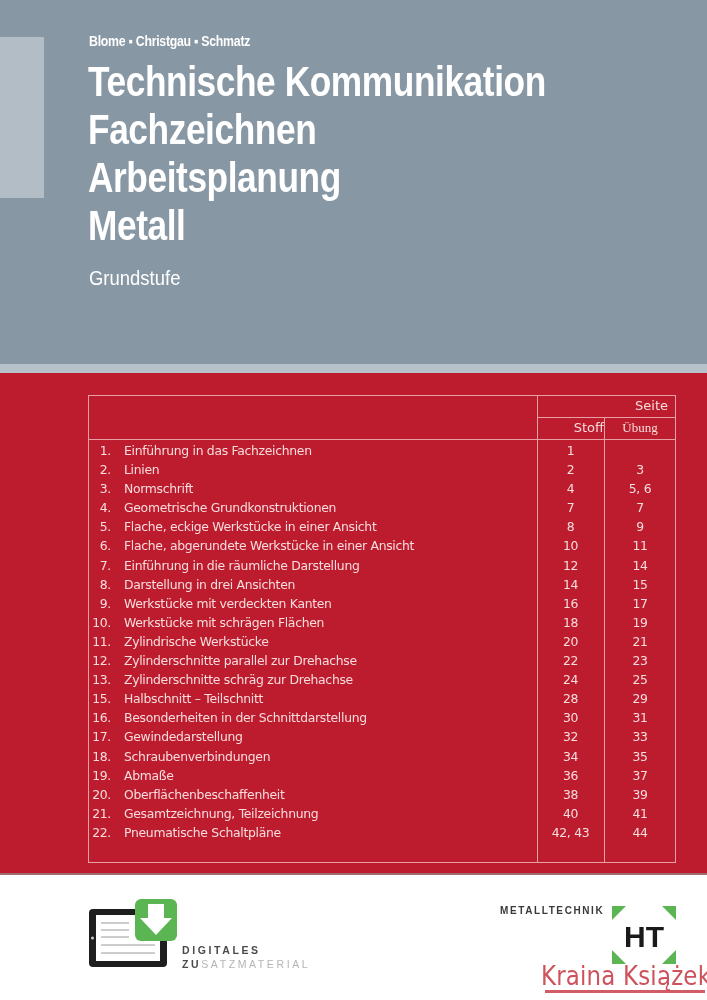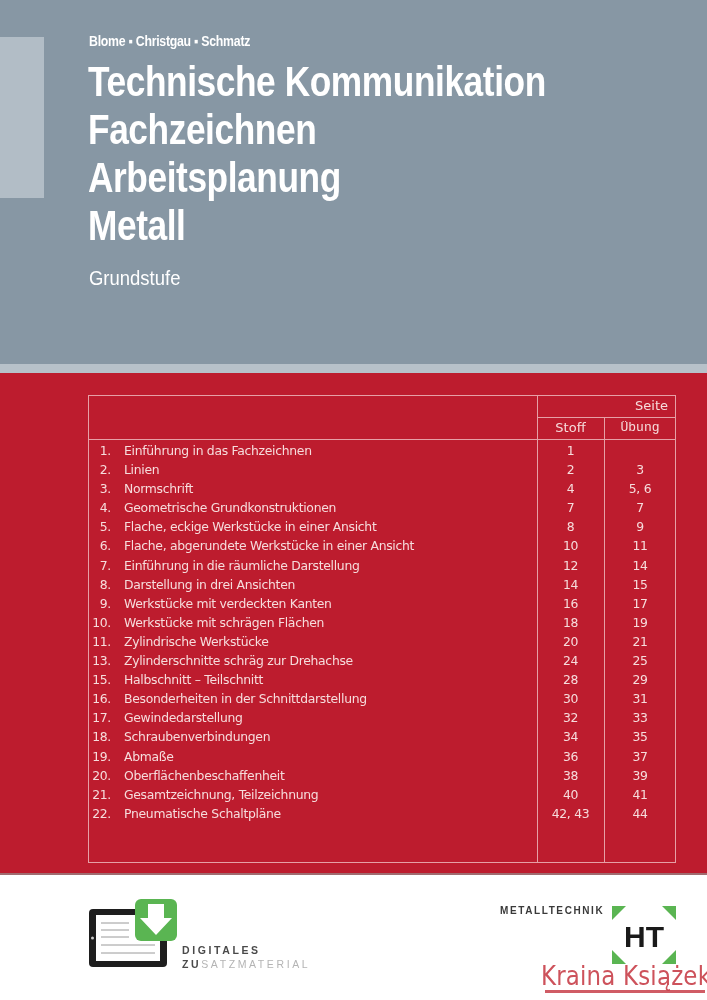--- a/index.html
+++ b/index.html
@@ -18,22 +18,22 @@
     .red { position: absolute; left: 0; top: 373px; width: 707px; height: 502px; background: #bd1c2e; border-bottom: 2px solid #a06c70; }
 
     .toc { position: absolute; left: 88px; top: 395px; width: 588px; height: 468px; border: 1px solid #e6a0a6; }
     .col-line { position: absolute; top: 0; bottom: 0; width: 1px; background: #e6a0a6; }
     .col-line.c1 { left: 448px; }
     .col-line.c2 { left: 515px; top: 21px; }
     .hline { position: absolute; height: 1px; background: #e6a0a6; }
     .hline.h1 { left: 448px; right: 0; top: 21px; }
     .hline.h2 { left: 0; right: 0; top: 43px; }
     .head-seite { position: absolute; left: 448px; width: 139px; top: 2px; text-align: center; color: #f6dcdc; font-size: 13px; font-family: "DejaVu Sans", sans-serif; margin-left: 45px; }
-    .head-stoff { position: absolute; left: 448px; width: 67px; top: 24px; text-align: center; color: #f6dcdc; font-size: 13px; font-family: "DejaVu Sans", sans-serif; }
-    .head-uebung { position: absolute; left: 515px; width: 72px; top: 24px; text-align: center; color: #f6dcdc; font-size: 13px; font-family: Liberation Mono, monospace; }
+    .head-stoff { position: absolute; left: 448px; width: 67px; top: 24px; text-align: right; color: #f6dcdc; font-size: 13px; font-family: "DejaVu Sans", sans-serif; }
+    .head-uebung { position: absolute; left: 515px; width: 72px; top: 24px; text-align: center; color: #f6dcdc; font-size: 13px; font-family: Liberation Serif, serif; }
 
     .rows { position: absolute; left: 0; top: 46px; width: 587px; }
     .row { position: relative; height: 19.1px; color: #f6dcdc; font-size: 12.4px; font-family: "DejaVu Sans", sans-serif; letter-spacing: -0.3px; }
     .row .num { position: absolute; right: 565px; top: 1px; text-align: right; }
     .row .label { position: absolute; left: 35px; top: 1px; white-space: nowrap; }
     .row .stoff { position: absolute; left: 448px; width: 67px; top: 1px; text-align: center; }
     .row .uebung { position: absolute; left: 515px; width: 72px; top: 1px; text-align: center; }
 
     .dz-logo { position: absolute; left: 87px; top: 899px; }
     .dz-text { position: absolute; left: 182px; top: 943px; font-size: 10.5px; font-weight: bold; letter-spacing: 2.6px; line-height: 14px; }
@@ -132,20 +132,26 @@
         <span class="num">10.</span>
         <span class="label">Werkstücke mit schrägen Flächen</span>
         <span class="stoff">18</span>
         <span class="uebung">19</span>
       </div>
       <div class="row">
         <span class="num">11.</span>
         <span class="label">Zylindrische Werkstücke</span>
         <span class="stoff">20</span>
         <span class="uebung">21</span>
+      </div>
+      <div class="row">
+        <span class="num">12.</span>
+        <span class="label">Zylinderschnitte parallel zur Drehachse</span>
+        <span class="stoff">22</span>
+        <span class="uebung">23</span>
       </div>
       <div class="row">
         <span class="num">13.</span>
         <span class="label">Zylinderschnitte schräg zur Drehachse</span>
         <span class="stoff">24</span>
         <span class="uebung">25</span>
       </div>
       <div class="row">
         <span class="num">15.</span>
         <span class="label">Halbschnitt – Teilschnitt</span>

